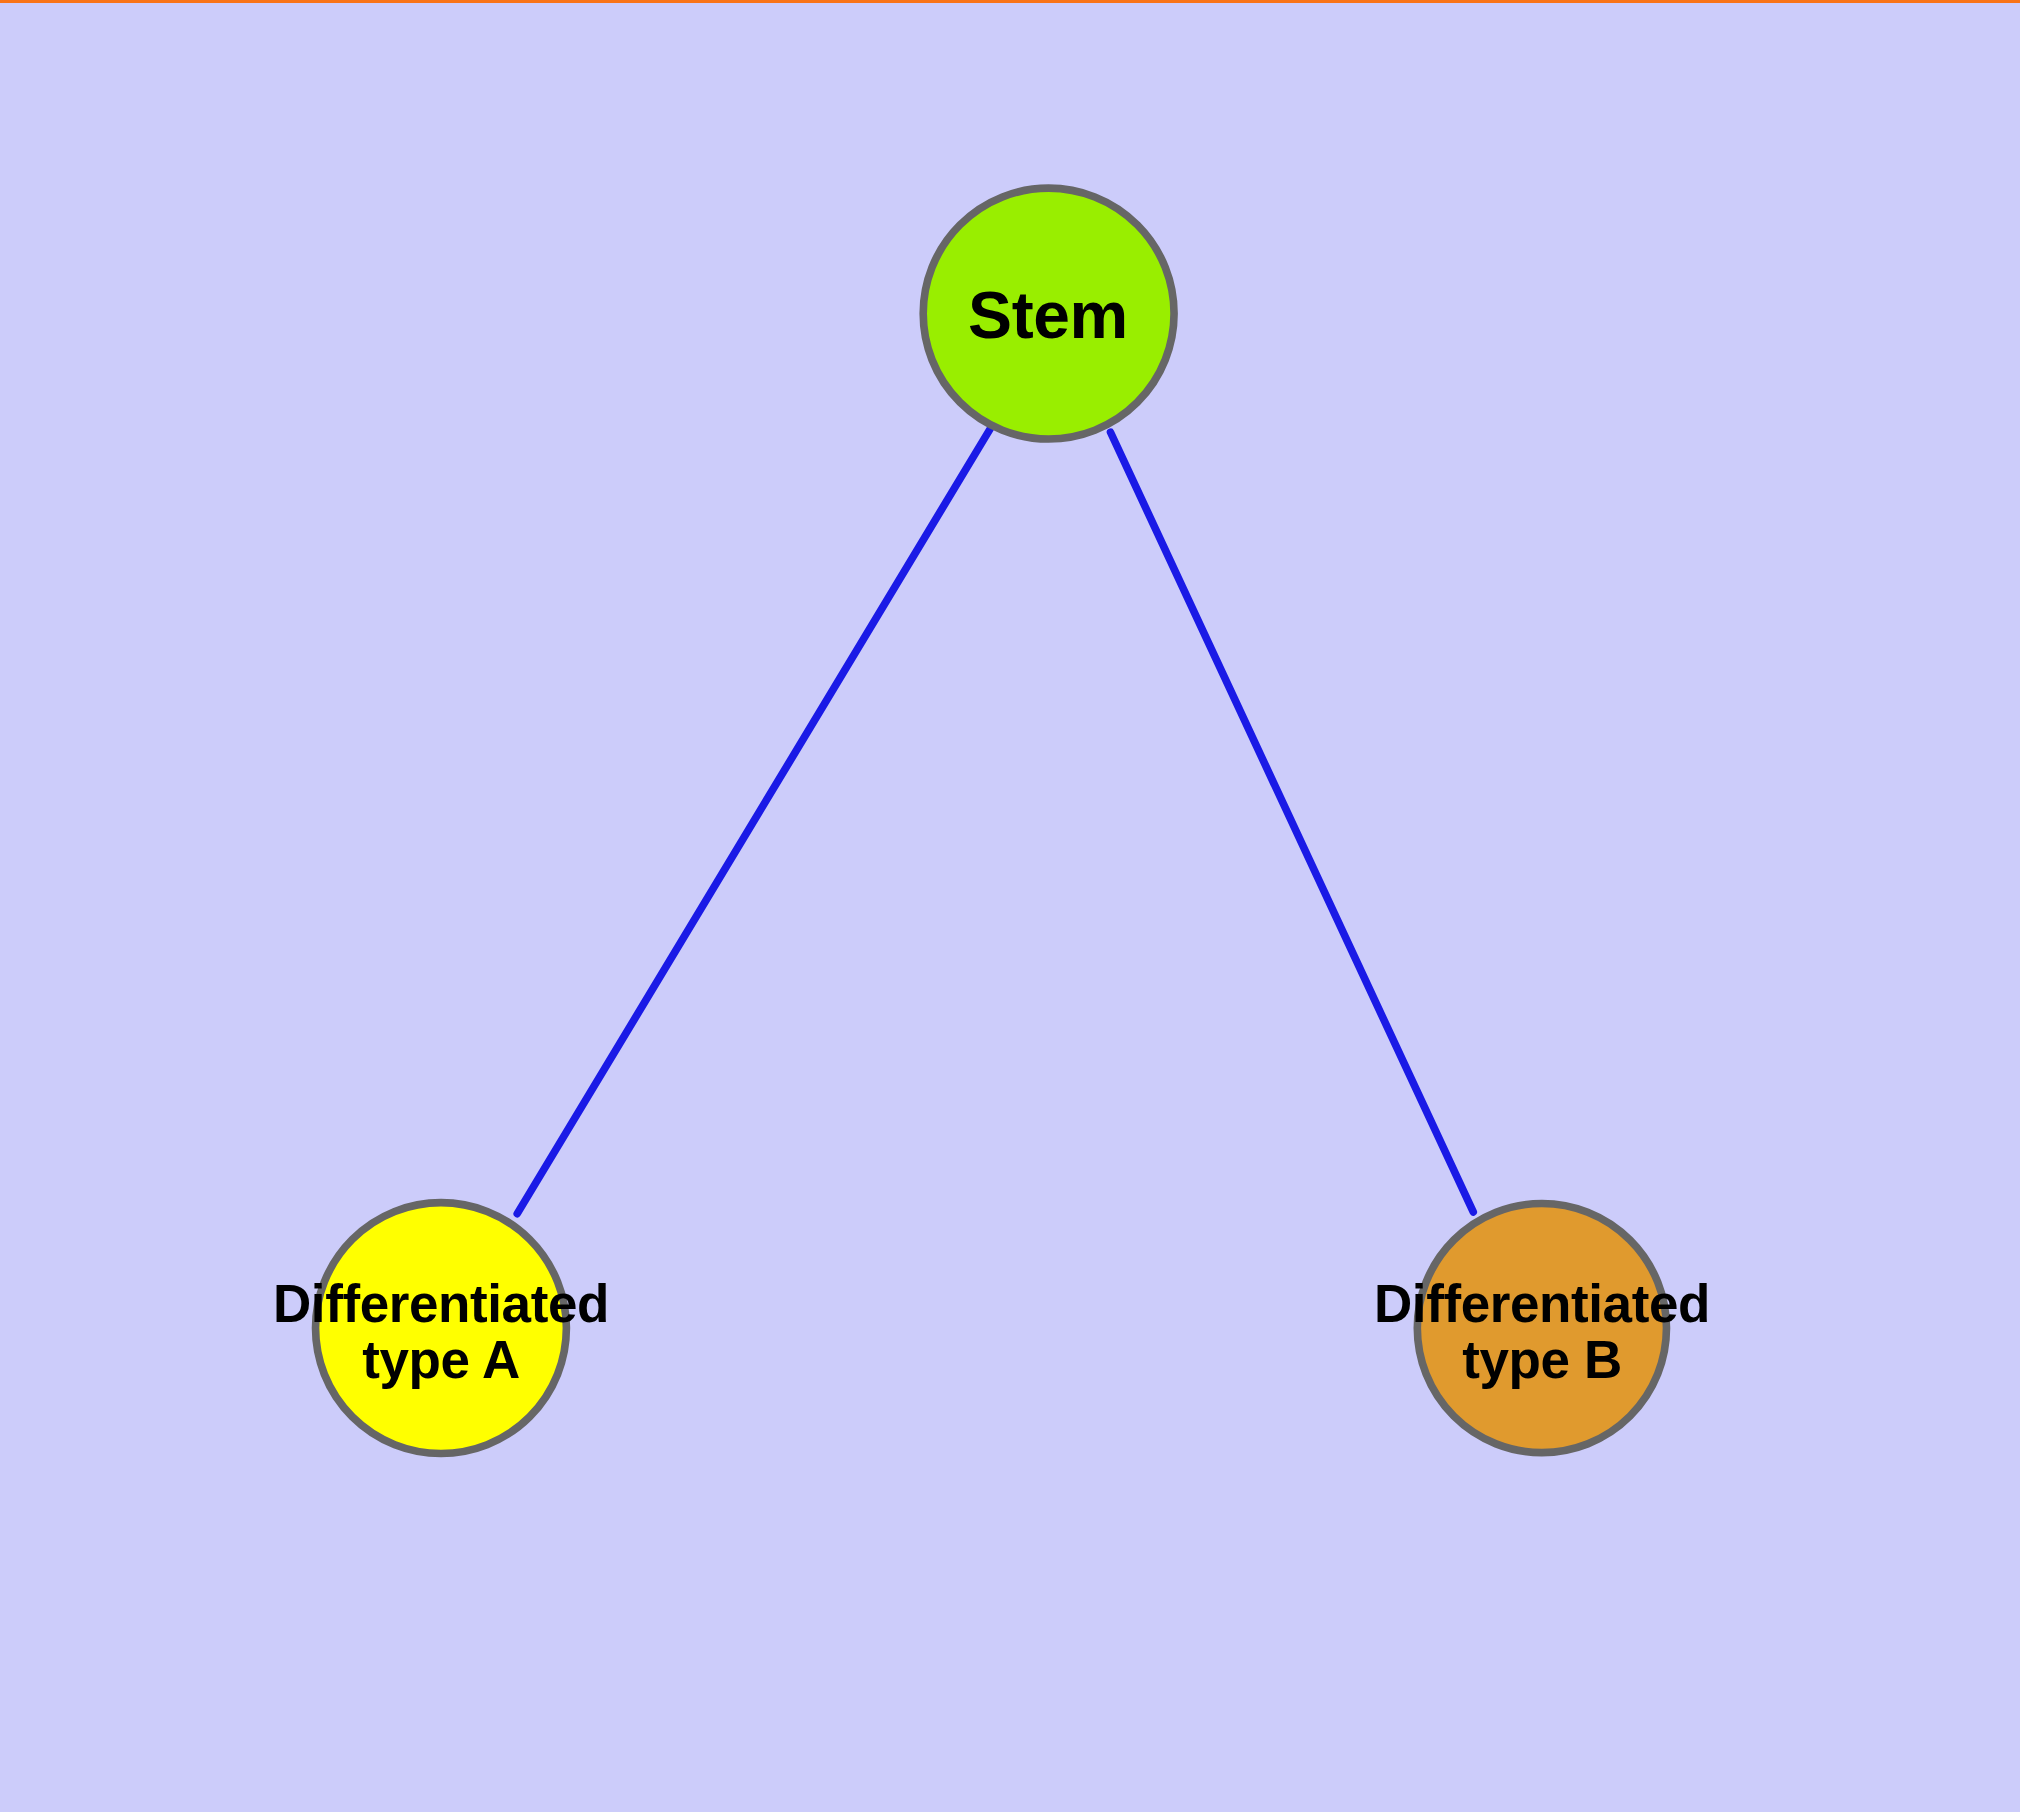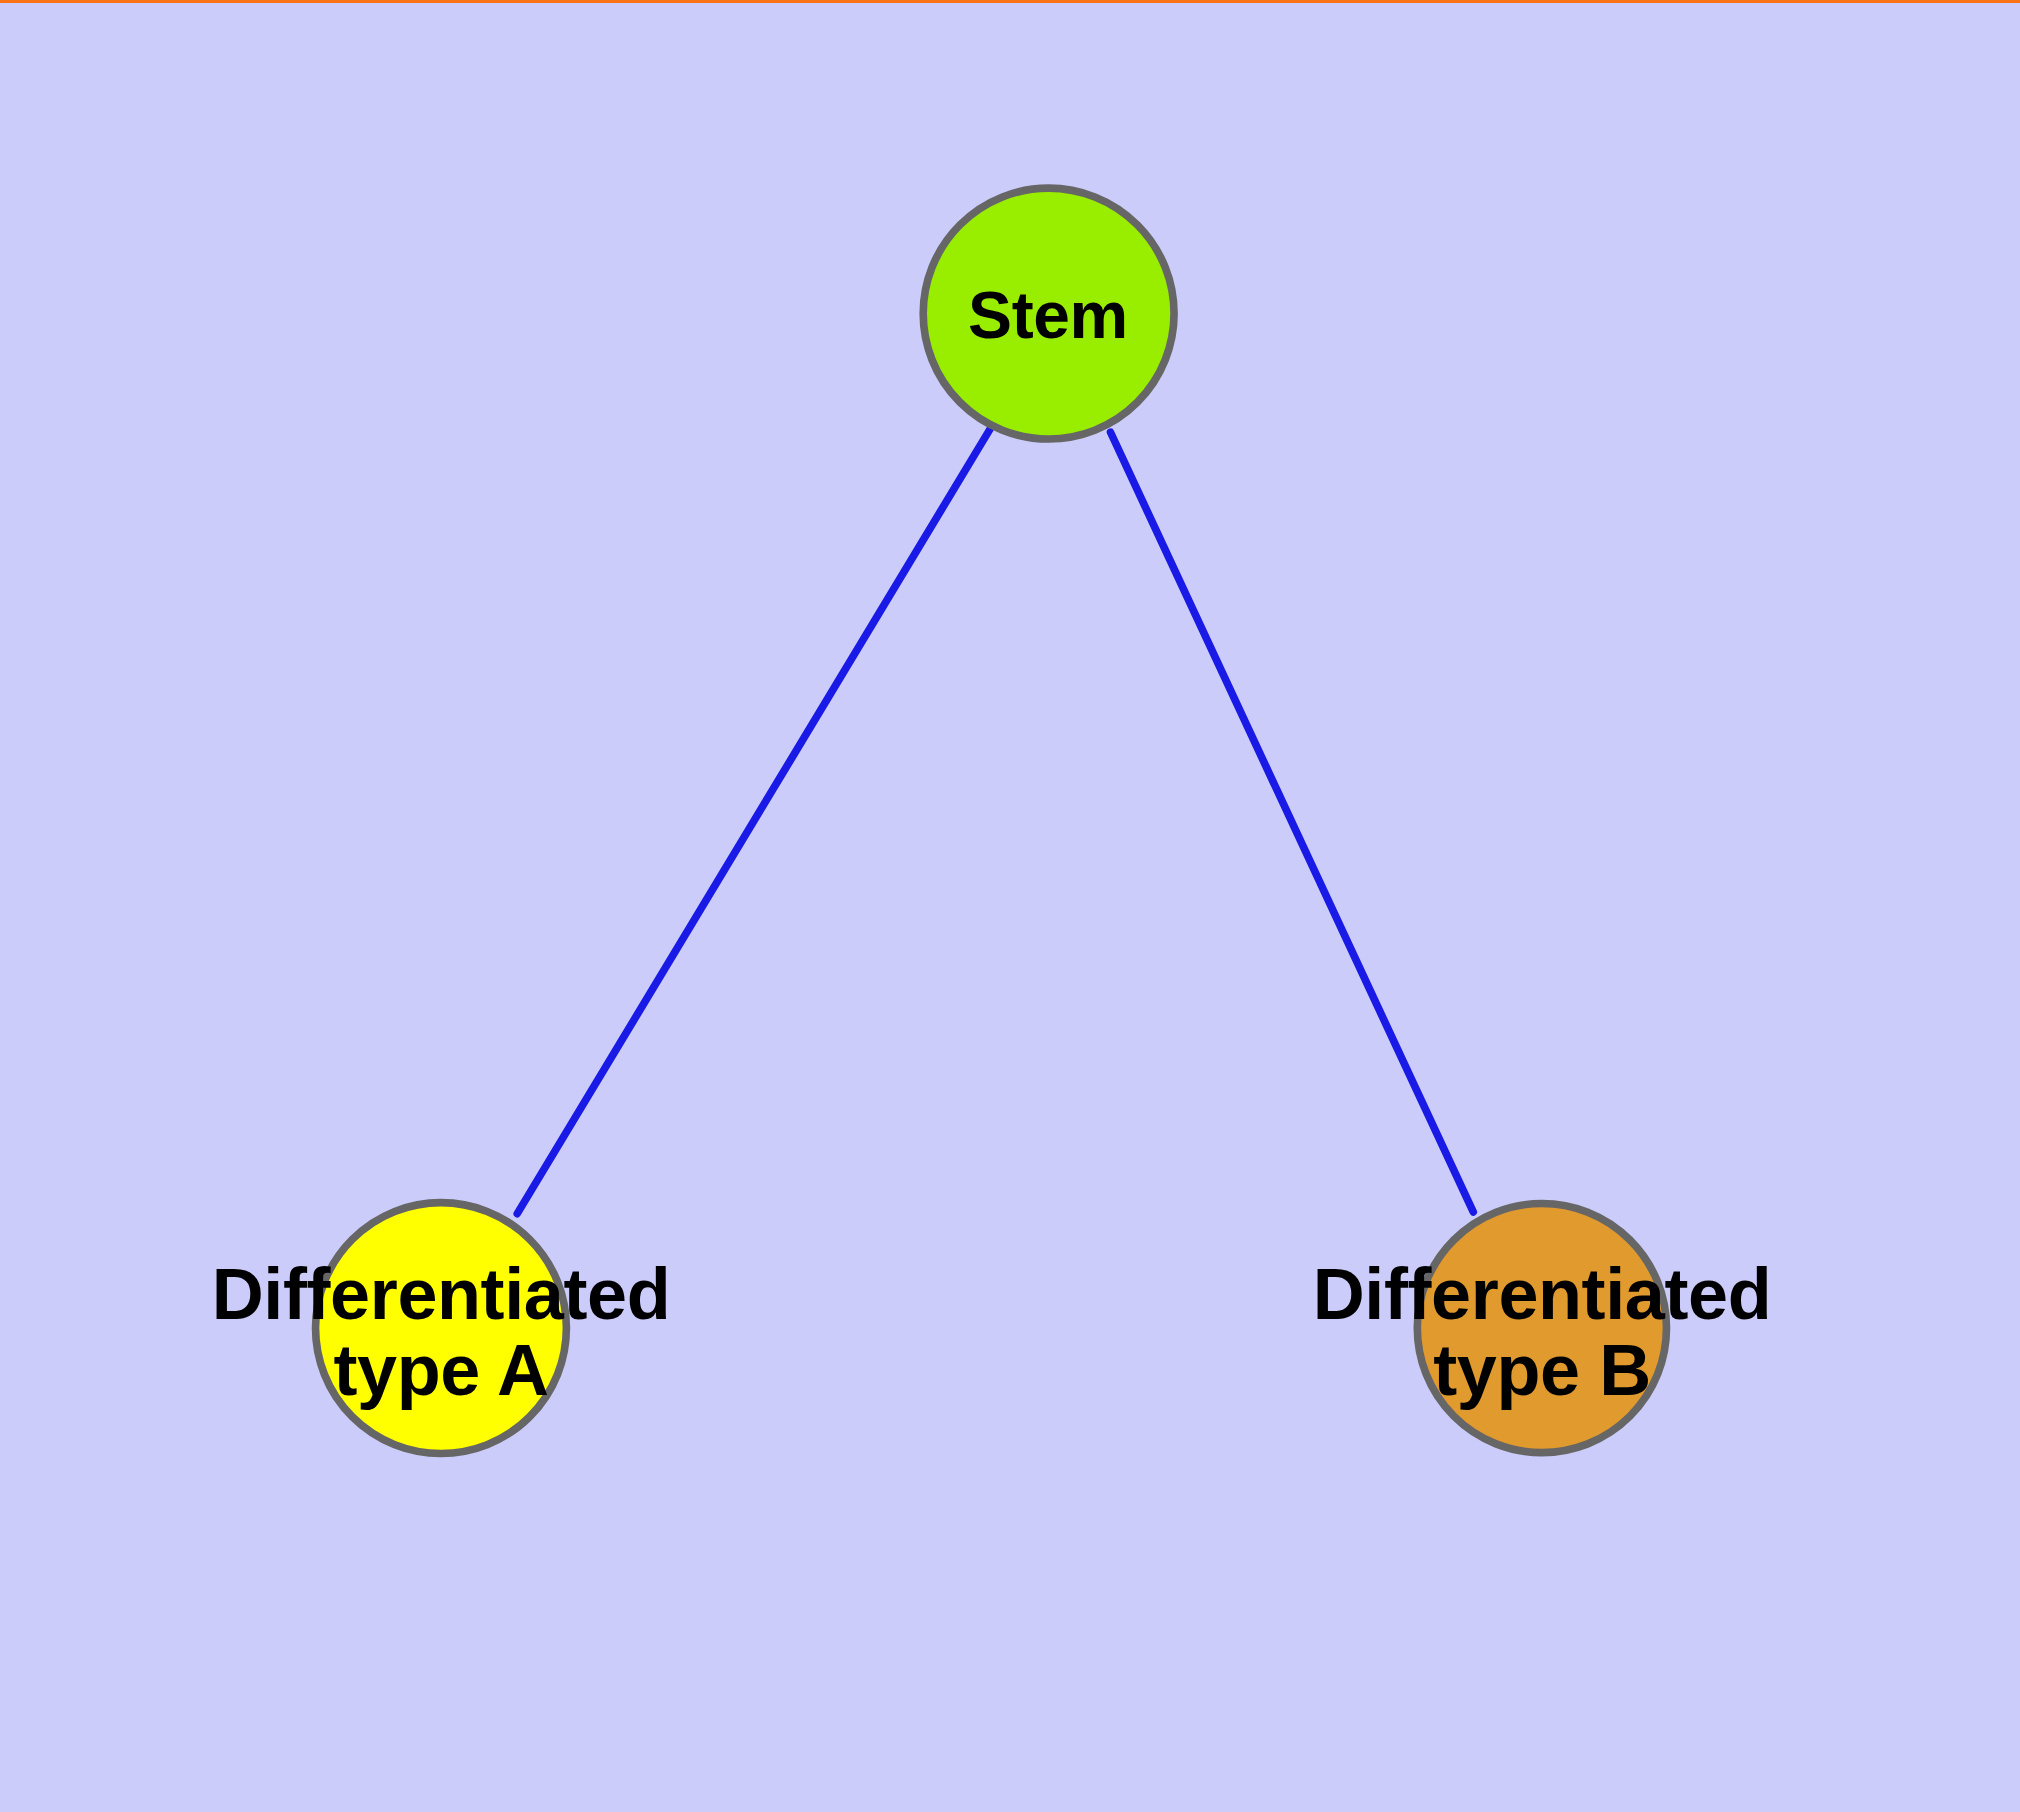--- a/index.html
+++ b/index.html
@@ -36,21 +36,21 @@
     text-align: center;
     color: #000000;
     font-weight: bold;
     line-height: 1.06;
     white-space: pre-line;
     pointer-events: none;
     transform: translate(-50%, -50%);
     letter-spacing: -0.4px;
   }
   .node-label.stem-label { font-size: 66px; }
-  .node-label.leaf-label { font-size: 72px; }
+  .node-label.leaf-label { font-size: 53px; }
 </style>
 </head>
 <body>
 
 <div id="canvas">
 
   <div id="plot-area"></div>
 
   <svg id="graph-svg" viewBox="0 0 2384 2138">
     <g>

